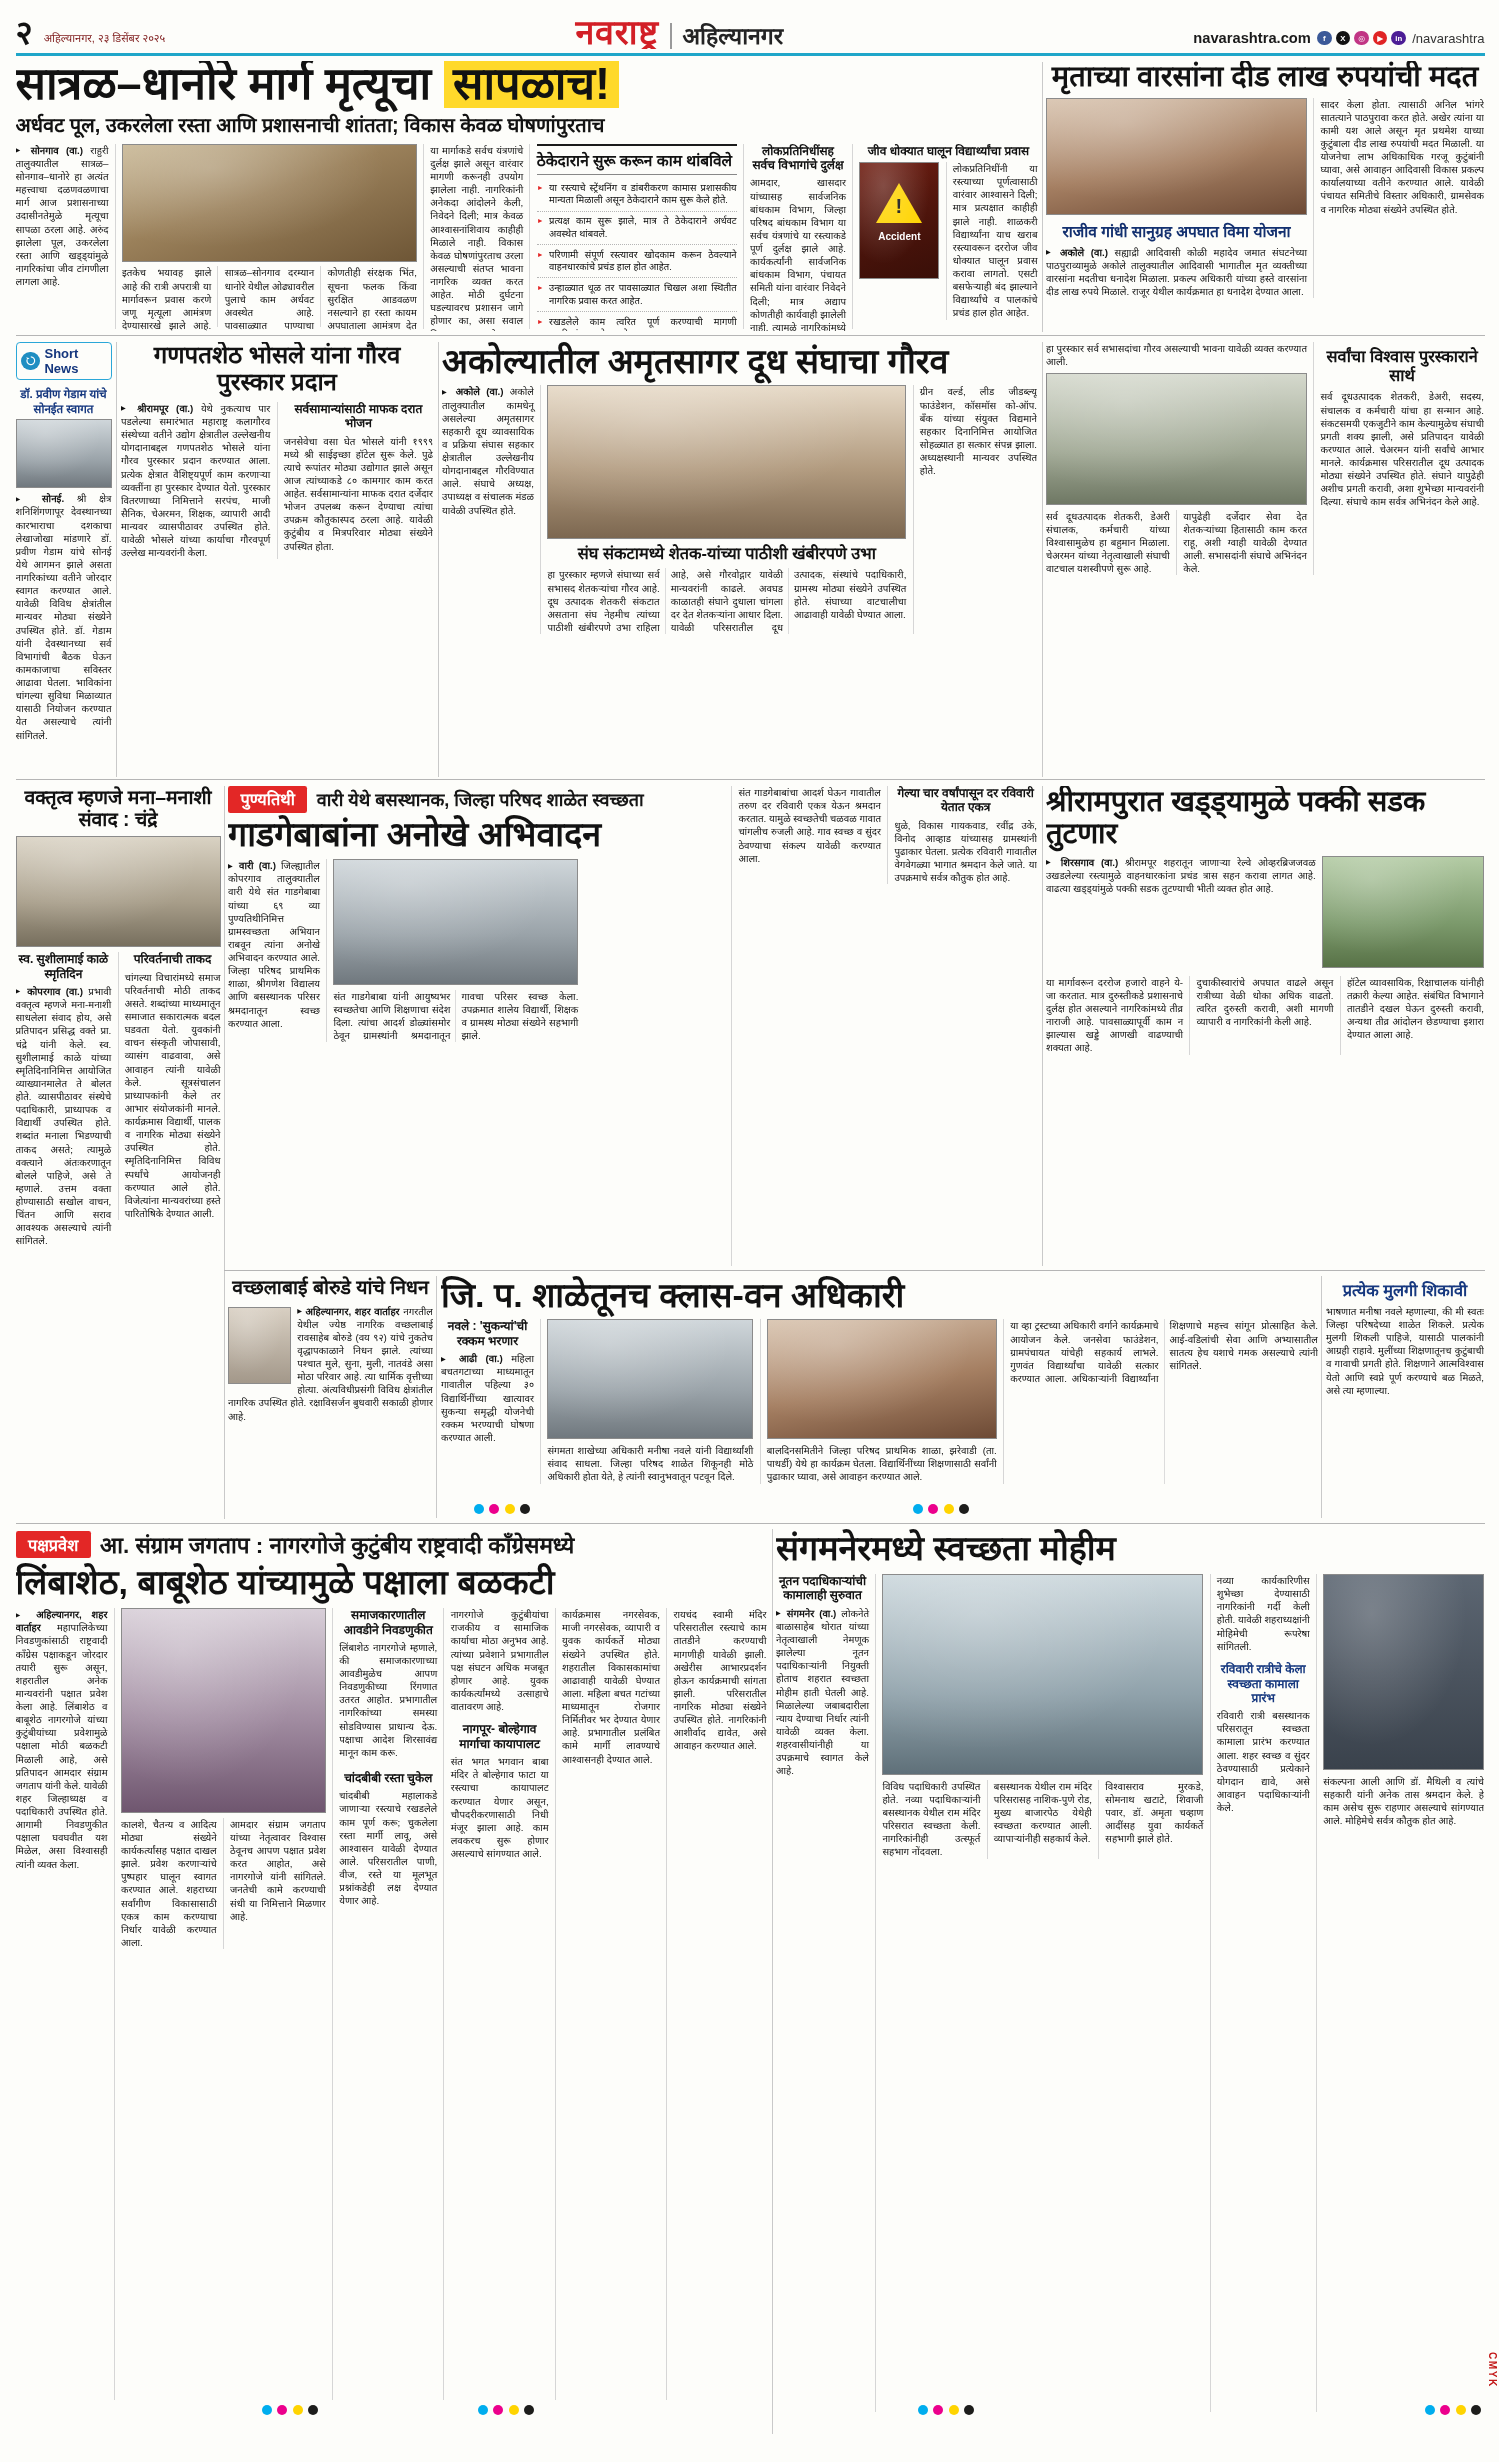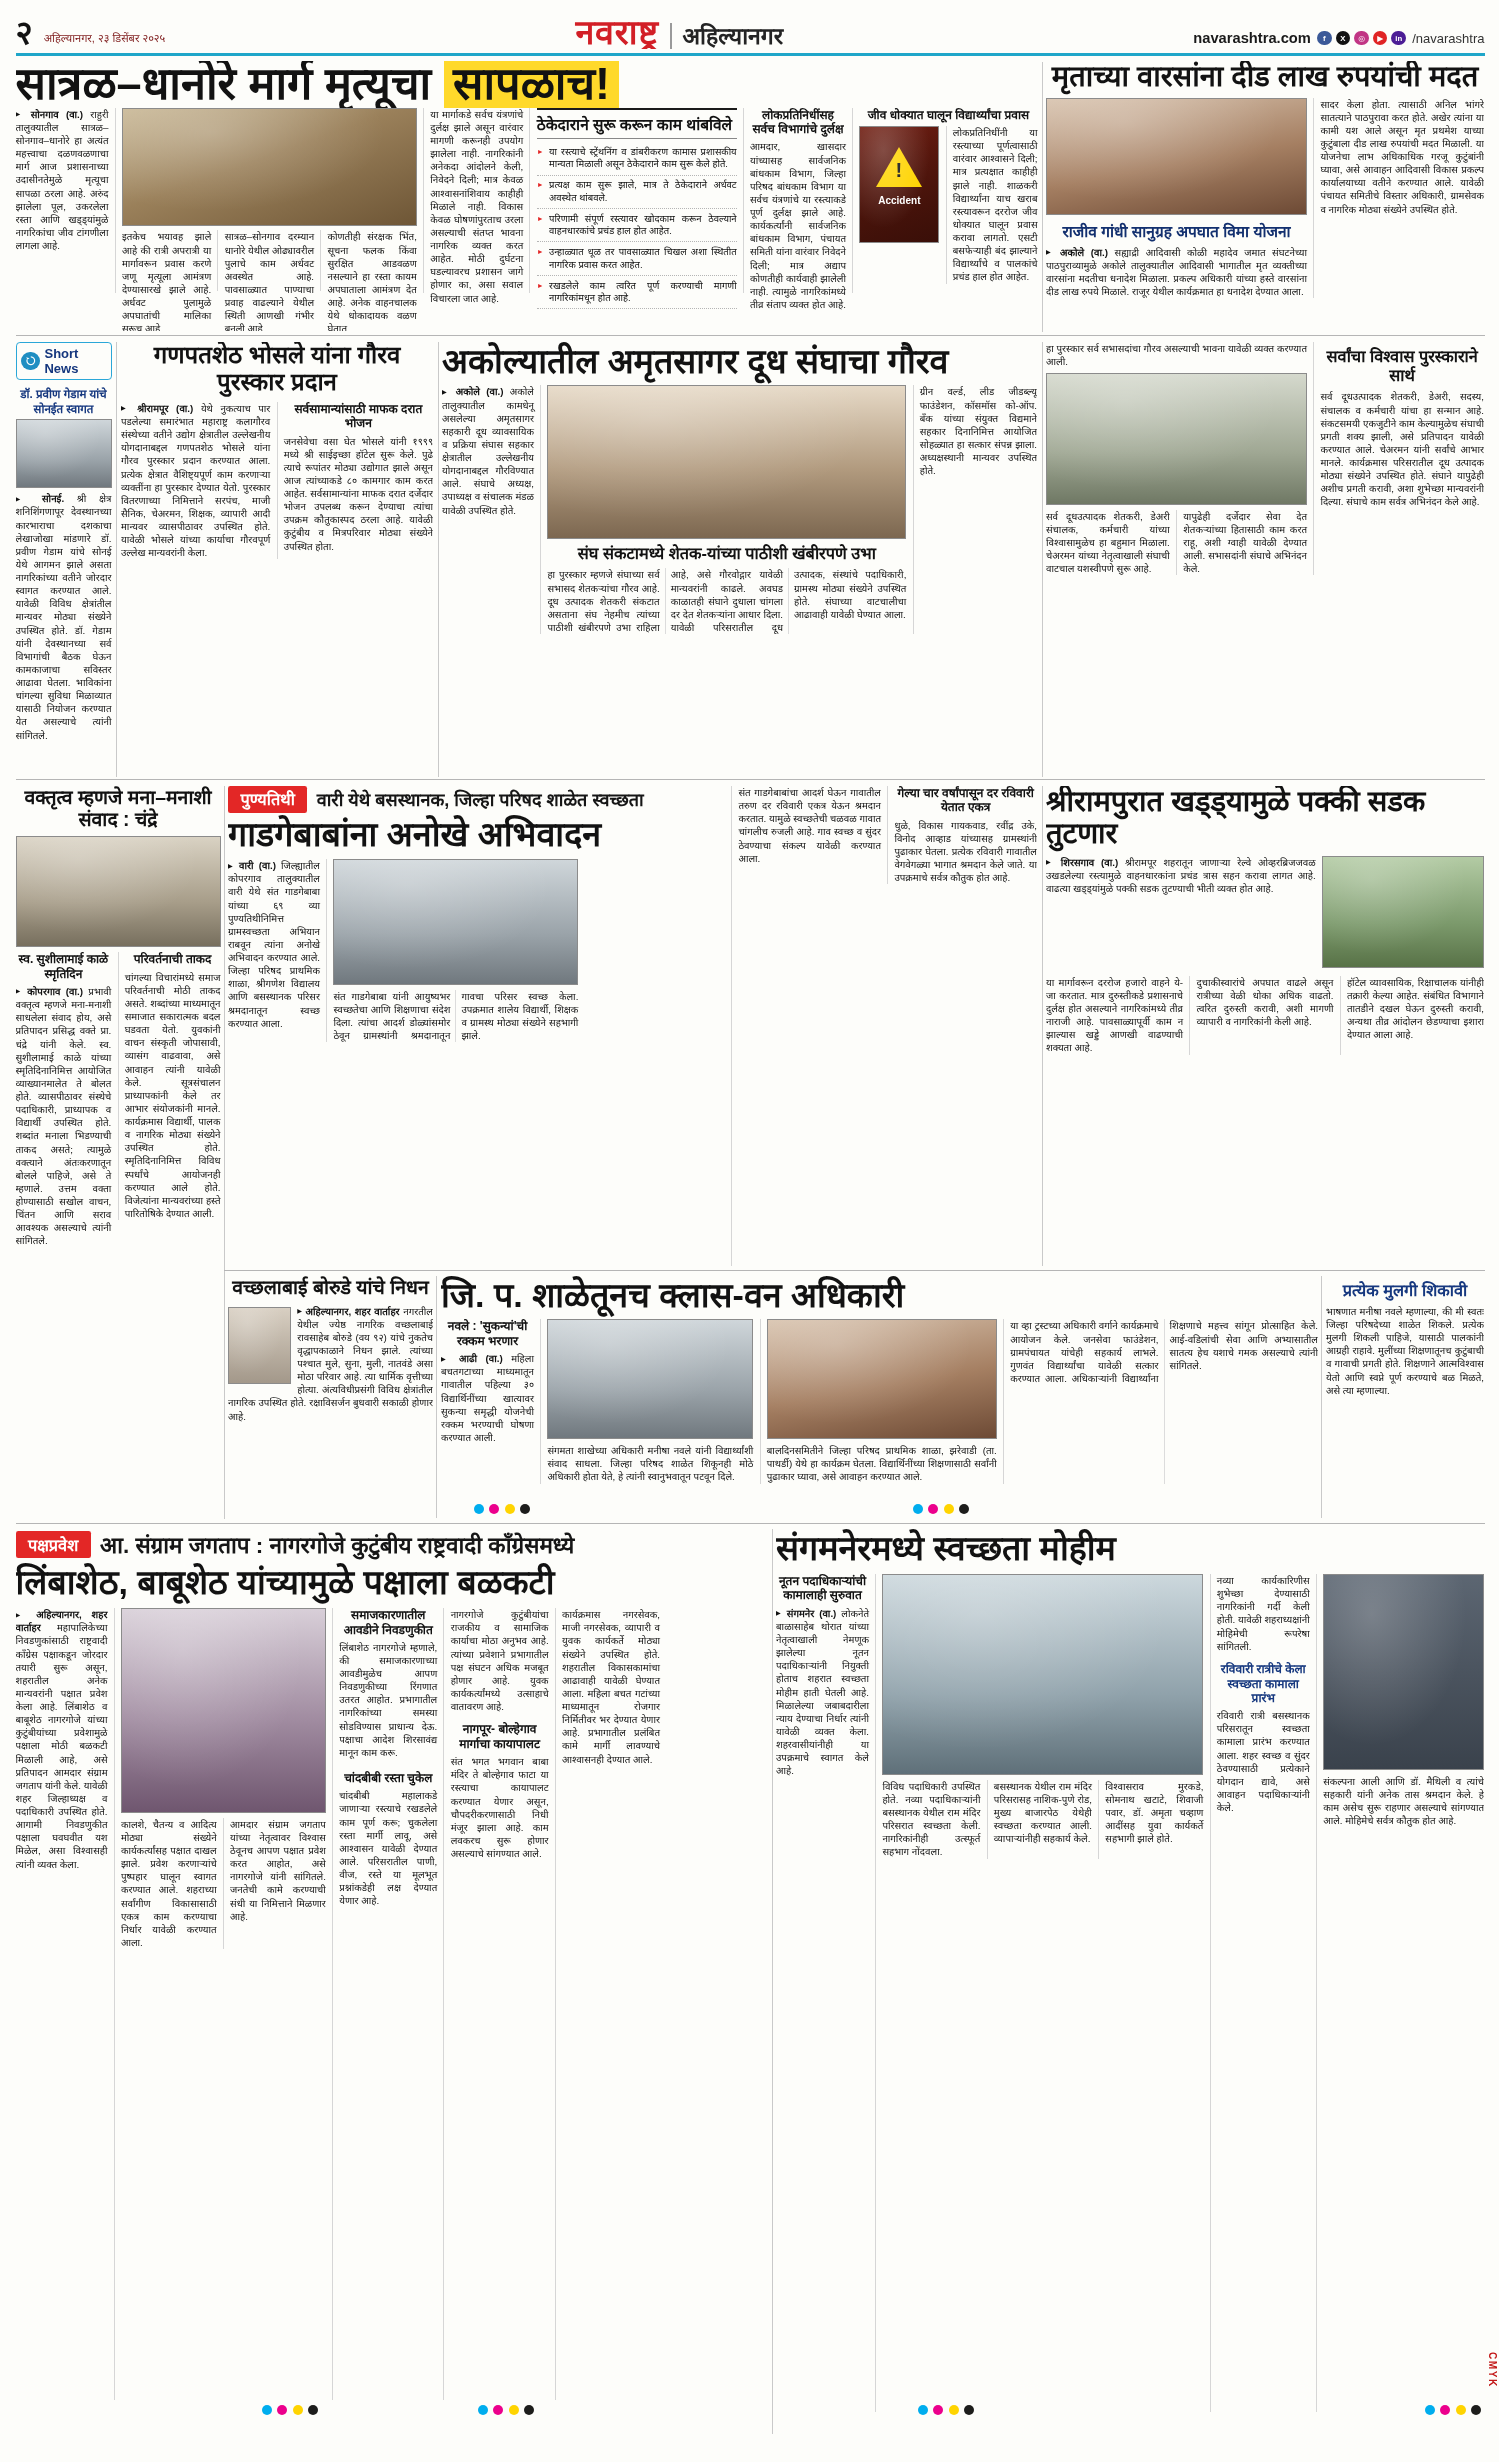--- a/index.html
+++ b/index.html
@@ -116,20 +116,21 @@
         <i class="soc s-yt">▶</i>
         <i class="soc s-in">in</i>
       </span>
       <span class="handle">/navarashtra</span>
     </div>
   </header>
   <div class="rule-teal"></div>
 
   <section class="abs" style="left:15.5px;top:61px;width:1022px;height:270px">
     <h1 class="hl-xxl"><span>सात्रळ–धानोरे मार्ग मृत्यूचा</span> <span class="hl-yellow">सापळाच!</span></h1>
+    <h2 class="hl-sub">अर्धवट पूल, उकरलेला रस्ता आणि प्रशासनाची शांतता; विकास केवळ घोषणांपुरताच</h2>
     <div class="nrow" style="height:185px">
       <div class="body-txt" style="flex:0 0 93px"><span class="dl">सोनगाव (वा.)</span> <span>राहुरी तालुक्यातील सात्रळ–सोनगाव–धानोरे हा अत्यंत महत्त्वाचा दळणवळणाचा मार्ग आज प्रशासनाच्या उदासीनतेमुळे मृत्यूचा सापळा ठरला आहे. अरुंद झालेला पूल, उकरलेला रस्ता आणि खड्ड्यांमुळे नागरिकांचा जीव टांगणीला लागला आहे.</span></div>
       <div style="flex:0 0 295px">
         <div class="photo ph-road" style="height:116px"></div>
         <div class="nrow" style="margin-top:4.7px;height:61px">
           <div class="body-txt" style="flex:1">इतकेच भयावह झाले आहे की रात्री अपरात्री या मार्गावरून प्रवास करणे जणू मृत्यूला आमंत्रण देण्यासारखे झाले आहे. अर्धवट पुलामुळे अपघातांची मालिका सुरूच आहे.</div>
           <div class="body-txt" style="flex:1">सात्रळ–सोनगाव दरम्यान धानोरे येथील ओढ्यावरील पुलाचे काम अर्धवट अवस्थेत आहे. पावसाळ्यात पाण्याचा प्रवाह वाढल्याने येथील स्थिती आणखी गंभीर बनली आहे.</div>
           <div class="body-txt" style="flex:1">कोणतीही संरक्षक भिंत, सूचना फलक किंवा सुरक्षित आडवळण नसल्याने हा रस्ता कायम अपघाताला आमंत्रण देत आहे. अनेक वाहनचालक येथे धोकादायक वळण घेतात.</div>
         </div>
       </div>
@@ -356,20 +357,21 @@
         <div class="body-txt">लिंबाशेठ नागरगोजे म्हणाले, की समाजकारणाच्या आवडीमुळेच आपण निवडणुकीच्या रिंगणात उतरत आहोत. प्रभागातील नागरिकांच्या समस्या सोडविण्यास प्राधान्य देऊ. पक्षाचा आदेश शिरसावंद्य मानून काम करू.</div>
         <h4 class="col-head" style="margin-top:12px">चांदबीबी रस्ता चुकेल</h4>
         <div class="body-txt">चांदबीबी महालाकडे जाणाऱ्या रस्त्याचे रखडलेले काम पूर्ण करू; चुकलेला रस्ता मार्गी लावू, असे आश्वासन यावेळी देण्यात आले. परिसरातील पाणी, वीज, रस्ते या मूलभूत प्रश्नांकडेही लक्ष देण्यात येणार आहे.</div>
       </div>
       <div style="flex:0 0 98px">
         <div class="body-txt">नागरगोजे कुटुंबीयांचा राजकीय व सामाजिक कार्याचा मोठा अनुभव आहे. त्यांच्या प्रवेशाने प्रभागातील पक्ष संघटन अधिक मजबूत होणार आहे. युवक कार्यकर्त्यांमध्ये उत्साहाचे वातावरण आहे.</div>
         <h4 class="col-head" style="margin-top:9.3px">नागपूर- बोल्हेगाव मार्गाचा कायापालट</h4>
         <div class="body-txt">संत भगत भगवान बाबा मंदिर ते बोल्हेगाव फाटा या रस्त्याचा कायापालट करण्यात येणार असून, चौपदरीकरणासाठी निधी मंजूर झाला आहे. काम लवकरच सुरू होणार असल्याचे सांगण्यात आले.</div>
       </div>
       <div class="body-txt" style="flex:0 0 98px">कार्यक्रमास नगरसेवक, माजी नगरसेवक, व्यापारी व युवक कार्यकर्ते मोठ्या संख्येने उपस्थित होते. शहरातील विकासकामांचा आढावाही यावेळी घेण्यात आला. महिला बचत गटांच्या माध्यमातून रोजगार निर्मितीवर भर देण्यात येणार आहे. प्रभागातील प्रलंबित कामे मार्गी लावण्याचे आश्वासनही देण्यात आले.</div>
+      <div class="body-txt" style="flex:1">रायचंद स्वामी मंदिर परिसरातील रस्त्याचे काम तातडीने करण्याची मागणीही यावेळी झाली. अखेरीस आभारप्रदर्शन होऊन कार्यक्रमाची सांगता झाली. परिसरातील नागरिक मोठ्या संख्येने उपस्थित होते. नागरिकांनी आशीर्वाद द्यावेत, असे आवाहन करण्यात आले.</div>
     </div>
   </section>
 
   <div class="vsep" style="left:772px;top:1529px;height:905px"></div>
   <section class="abs" style="left:776px;top:1529px;width:708px;height:905px">
     <h2 class="hl-xl" style="width:481px">संगमनेरमध्ये स्वच्छता मोहीम</h2>
     <div class="nrow" style="margin-top:7.8px;height:838px">
       <div style="flex:0 0 93px">
         <h4 class="col-head">नूतन पदाधिकाऱ्यांची कामालाही सुरुवात</h4>
         <div class="body-txt"><span class="dl">संगमनेर (वा.)</span> <span>लोकनेते बाळासाहेब थोरात यांच्या नेतृत्वाखाली नेमणूक झालेल्या नूतन पदाधिकाऱ्यांनी नियुक्ती होताच शहरात स्वच्छता मोहीम हाती घेतली आहे. मिळालेल्या जबाबदारीला न्याय देण्याचा निर्धार त्यांनी यावेळी व्यक्त केला. शहरवासीयांनीही या उपक्रमाचे स्वागत केले आहे.</span></div>

